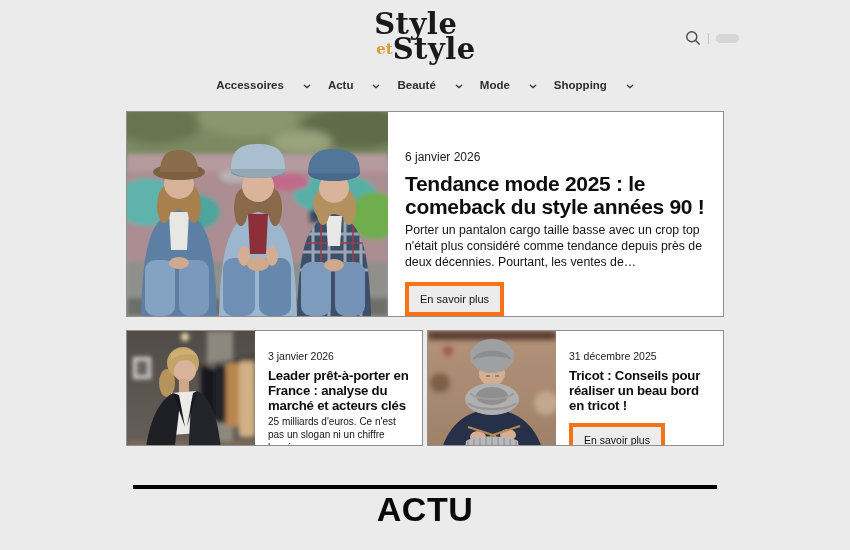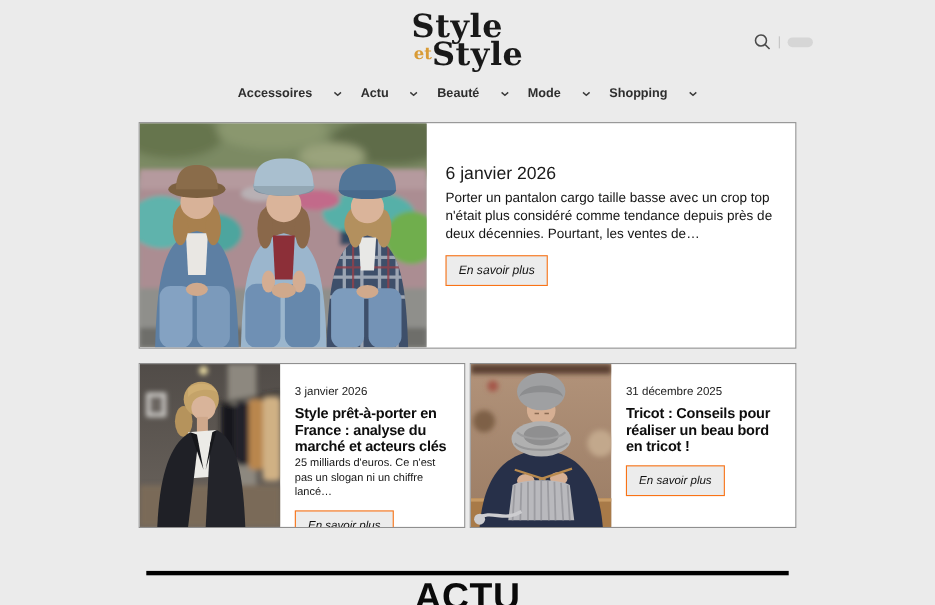--- a/index.html
+++ b/index.html
@@ -25,30 +25,30 @@
   
   nav { display: flex; justify-content: center; gap: 17px; margin-top: 13px; }
   .nav-item { display: flex; align-items: flex-end; gap: 19px; font-size: 11.5px; font-weight: bold;
               color: #2e2e2e; text-decoration: none; cursor: pointer; }
   
   .content { width: 598px; margin: 0 auto; }
   .hero-card { margin-top: 20px; background: #fff; border: 1px solid #8f8f8f; display: flex; height: 206px; }
   .hero-figure { flex: 0 0 261px; width: 261px; height: 204px; overflow: hidden; cursor: pointer; }
   .hero-figure svg, .card-figure svg { display: block; width: 100%; height: 100%; }
   .hero-body { padding: 38px 14px 0 17px; flex: 1; min-width: 0; }
-  .post-date { font-size: 16px; color: #1a1a1a; }
+  .post-date { font-size: 12px; color: #1a1a1a; }
   .hero-title { font-size: 21px; font-weight: bold; line-height: 1.06; letter-spacing: -0.3px;
                 margin-top: 9px; color: #0d0d0d; cursor: pointer; }
   .hero-excerpt { font-size: 12.3px; line-height: 1.3; margin-top: 5px; color: #141414; }
   .btn { display: inline-block; margin-top: 11px; font-family: "Liberation Sans", sans-serif;
-         font-size: 11px; color: #111; background: #ececec; border: 1px solid #f97316;
-         padding: 7px 11px; cursor: pointer; font-style: italic; }
+         font-size: 11px; color: #111; background: #ececec; border: 4px solid #f97316;
+         padding: 7px 11px; cursor: pointer; }
   
   .cards-row { display: flex; gap: 4px; margin-top: 13px; }
-  .card { flex: 1; background: #fff; border: 1px solid #8f8f8f; display: flex; height: 150px; overflow: hidden; }
+  .card { flex: 1; background: #fff; border: 1px solid #8f8f8f; display: flex; height: 116px; overflow: hidden; }
   .card-figure { flex: 0 0 128px; width: 128px; height: 148px; overflow: hidden; cursor: pointer; }
   .card-body { padding: 19px 8px 0 13px; flex: 1; min-width: 0; }
   .card-date { font-size: 10.5px; color: #1a1a1a; }
   .card-title { font-size: 13.2px; font-weight: bold; line-height: 1.13; letter-spacing: -0.2px;
                 margin-top: 7px; color: #0d0d0d; cursor: pointer; }
   .card-excerpt { font-size: 10px; line-height: 1.28; margin-top: 2px; color: #141414; }
   .card .btn { margin-top: 9px; font-size: 10.5px; padding: 7px 11px; }
   
   .section-head { width: 598px; margin: 39px auto 0; }
   .section-rule { height: 4px; background: #000; margin: 0 7px; }
@@ -207,20 +207,21 @@
           <ellipse cx="207" cy="61" rx="26" ry="8" fill="#47698c"></ellipse>
           <path d="M181,61 C181,44 189,37 207,37 C225,37 233,44 233,61 Z" fill="#527698"></path>
           <rect x="174" y="150" width="30" height="54" rx="10" fill="#7d9cbd"></rect>
           <rect x="208" y="150" width="30" height="54" rx="10" fill="#7493b6"></rect>
           <ellipse cx="207" cy="153" rx="10" ry="6" fill="#d0a98c"></ellipse>
         </g>
       </svg>
     </div>
     <div class="hero-body">
       <div class="post-date">6 janvier 2026</div>
+      <h1 class="hero-title">Tendance mode 2025 : le comeback du style années 90 !</h1>
       <p class="hero-excerpt">Porter un pantalon cargo taille basse avec un crop top n'était plus considéré comme tendance depuis près de deux décennies. Pourtant, les ventes de…</p>
       <button class="btn">En savoir plus</button>
     </div>
   </article>
 
   <div class="cards-row">
 
     <article class="card">
       <div class="card-figure">
         <svg viewBox="0 0 128 148" preserveAspectRatio="none">
@@ -253,21 +254,21 @@
           <rect x="52" y="48" width="10" height="14" fill="#cfa88b"></rect>
           <polygon points="44,62 70,60 72,102 44,104" fill="#ecebe7"></polygon>
           <path d="M16,148 C18,100 28,72 46,62 L53,72 L44,148 Z" fill="#1f2026"></path>
           <path d="M70,60 C88,68 94,100 96,148 L60,148 L64,72 Z" fill="#23242a"></path>
           <path d="M46,62 L58,96 L52,64 Z" fill="#15161a"></path>
           <path d="M70,60 L60,96 L66,62 Z" fill="#17181c"></path>
         </svg>
       </div>
       <div class="card-body">
         <div class="card-date">3 janvier 2026</div>
-        <h2 class="card-title">Style prêt-à-porter en France : analyse du marché et acteurs clés</h2>
+        <h2 class="card-title">Leader prêt-à-porter en France : analyse du marché et acteurs clés</h2>
         <p class="card-excerpt">25 milliards d'euros. Ce n'est pas un slogan ni un chiffre lancé…</p>
         <button class="btn">En savoir plus</button>
       </div>
     </article>
 
     <article class="card">
       <div class="card-figure">
         <svg viewBox="0 0 128 148" preserveAspectRatio="none">
           <defs>
             <linearGradient id="kn" x1="0" y1="0" x2="0" y2="1">

